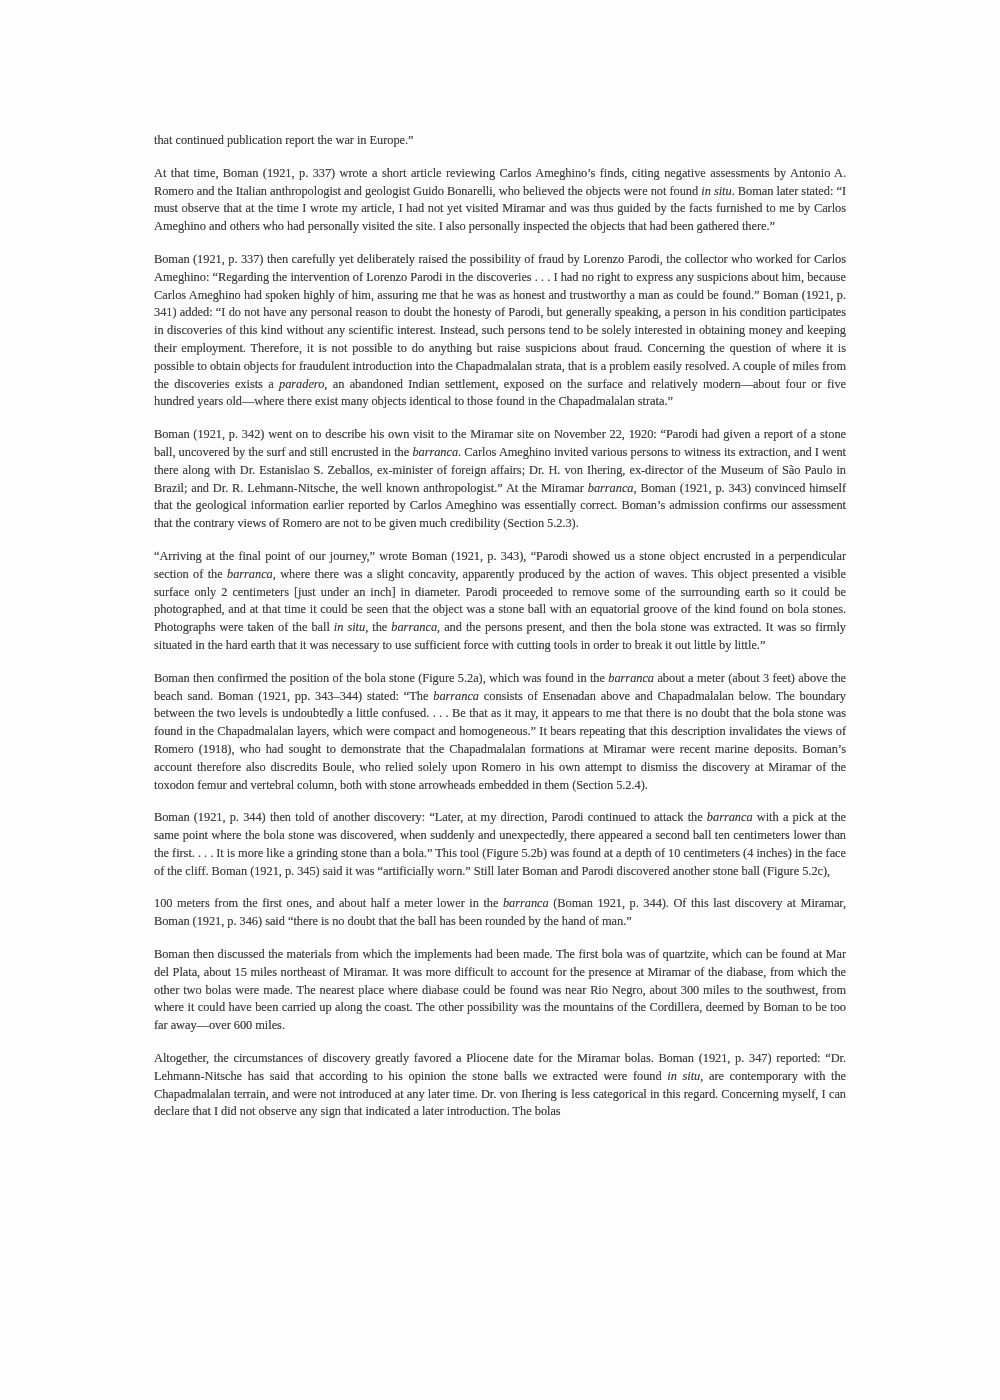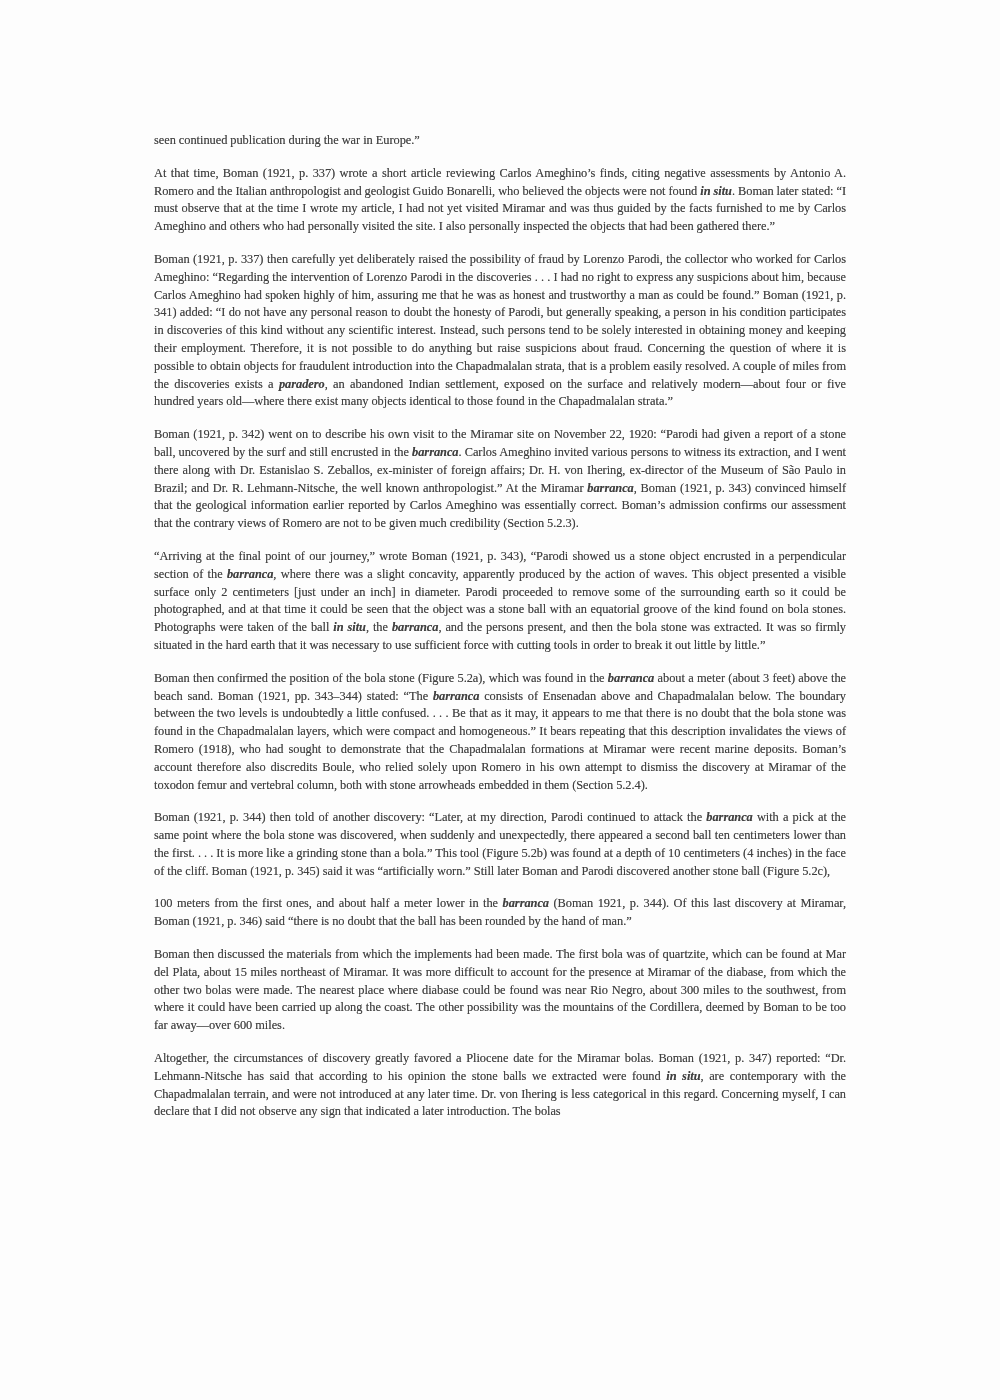--- a/index.html
+++ b/index.html
@@ -24,28 +24,27 @@
     margin: 0 0 15px 0;
     font-size: 12.4px;
     line-height: 17.8px;
     text-align: justify;
     color: #414141;
     text-shadow: 0 0 0.4px rgba(65,65,65,0.55);
     letter-spacing: -0.05px;
   }
   .para em {
     font-style: italic;
-    font-weight: bold;
   }
 </style>
 </head>
 <body style="background: rgb(253, 253, 253);">
 
 <div class="document-body">
-    <p class="para" style="color: rgb(65, 65, 65);"><span>seen continued publication during the war in Europe.”</span></p>
+    <p class="para" style="color: rgb(65, 65, 65);"><span>that continued publication report the war in Europe.”</span></p>
     <p class="para" style="color: rgb(65, 65, 65);"><span>At that time, Boman (1921, p. 337) wrote a short article reviewing Carlos Ameghino’s finds, citing negative assessments by Antonio A. Romero and the Italian anthropologist and geologist Guido Bonarelli, who believed the objects were not found </span><em>in situ</em><span>. Boman later stated: “I must observe that at the time I wrote my article, I had not yet visited Miramar and was thus guided by the facts furnished to me by Carlos Ameghino and others who had personally visited the site. I also personally inspected the objects that had been gathered there.”</span></p>
     <p class="para" style="color: rgb(65, 65, 65);"><span>Boman (1921, p. 337) then carefully yet deliberately raised the possibility of fraud by Lorenzo Parodi, the collector who worked for Carlos Ameghino: “Regarding the intervention of Lorenzo Parodi in the discoveries . . . I had no right to express any suspicions about him, because Carlos Ameghino had spoken highly of him, assuring me that he was as honest and trustworthy a man as could be found.” Boman (1921, p. 341) added: “I do not have any personal reason to doubt the honesty of Parodi, but generally speaking, a person in his condition participates in discoveries of this kind without any scientific interest. Instead, such persons tend to be solely interested in obtaining money and keeping their employment. Therefore, it is not possible to do anything but raise suspicions about fraud. Concerning the question of where it is possible to obtain objects for fraudulent introduction into the Chapadmalalan strata, that is a problem easily resolved. A couple of miles from the discoveries exists a </span><em>paradero</em><span>, an abandoned Indian settlement, exposed on the surface and relatively modern—about four or five hundred years old—where there exist many objects identical to those found in the Chapadmalalan strata.”</span></p>
     <p class="para" style="color: rgb(65, 65, 65);"><span>Boman (1921, p. 342) went on to describe his own visit to the Miramar site on November 22, 1920: “Parodi had given a report of a stone ball, uncovered by the surf and still encrusted in the </span><em>barranca</em><span>. Carlos Ameghino invited various persons to witness its extraction, and I went there along with Dr. Estanislao S. Zeballos, ex-minister of foreign affairs; Dr. H. von Ihering, ex-director of the Museum of São Paulo in Brazil; and Dr. R. Lehmann-Nitsche, the well known anthropologist.” At the Miramar </span><em>barranca</em><span>, Boman (1921, p. 343) convinced himself that the geological information earlier reported by Carlos Ameghino was essentially correct. Boman’s admission confirms our assessment that the contrary views of Romero are not to be given much credibility (Section 5.2.3).</span></p>
     <p class="para" style="color: rgb(65, 65, 65);"><span>“Arriving at the final point of our journey,” wrote Boman (1921, p. 343), “Parodi showed us a stone object encrusted in a perpendicular section of the </span><em>barranca</em><span>, where there was a slight concavity, apparently produced by the action of waves. This object presented a visible surface only 2 centimeters [just under an inch] in diameter. Parodi proceeded to remove some of the surrounding earth so it could be photographed, and at that time it could be seen that the object was a stone ball with an equatorial groove of the kind found on bola stones. Photographs were taken of the ball </span><em>in situ</em><span>, the </span><em>barranca</em><span>, and the persons present, and then the bola stone was extracted. It was so firmly situated in the hard earth that it was necessary to use sufficient force with cutting tools in order to break it out little by little.”</span></p>
     <p class="para" style="color: rgb(65, 65, 65);"><span>Boman then confirmed the position of the bola stone (Figure 5.2a), which was found in the </span><em>barranca</em><span> about a meter (about 3 feet) above the beach sand. Boman (1921, pp. 343–344) stated: “The </span><em>barranca</em><span> consists of Ensenadan above and Chapadmalalan below. The boundary between the two levels is undoubtedly a little confused. . . . Be that as it may, it appears to me that there is no doubt that the bola stone was found in the Chapadmalalan layers, which were compact and homogeneous.” It bears repeating that this description invalidates the views of Romero (1918), who had sought to demonstrate that the Chapadmalalan formations at Miramar were recent marine deposits. Boman’s account therefore also discredits Boule, who relied solely upon Romero in his own attempt to dismiss the discovery at Miramar of the toxodon femur and vertebral column, both with stone arrowheads embedded in them (Section 5.2.4).</span></p>
     <p class="para" style="color: rgb(65, 65, 65);"><span>Boman (1921, p. 344) then told of another discovery: “Later, at my direction, Parodi continued to attack the </span><em>barranca</em><span> with a pick at the same point where the bola stone was discovered, when suddenly and unexpectedly, there appeared a second ball ten centimeters lower than the first. . . . It is more like a grinding stone than a bola.” This tool (Figure 5.2b) was found at a depth of 10 centimeters (4 inches) in the face of the cliff. Boman (1921, p. 345) said it was “artificially worn.” Still later Boman and Parodi discovered another stone ball (Figure 5.2c),</span></p>
     <p class="para" style="color: rgb(65, 65, 65);"><span>100 meters from the first ones, and about half a meter lower in the </span><em>barranca</em><span> (Boman 1921, p. 344). Of this last discovery at Miramar, Boman (1921, p. 346) said “there is no doubt that the ball has been rounded by the hand of man.”</span></p>
     <p class="para" style="color: rgb(65, 65, 65);"><span>Boman then discussed the materials from which the implements had been made. The first bola was of quartzite, which can be found at Mar del Plata, about 15 miles northeast of Miramar. It was more difficult to account for the presence at Miramar of the diabase, from which the other two bolas were made. The nearest place where diabase could be found was near Rio Negro, about 300 miles to the southwest, from where it could have been carried up along the coast. The other possibility was the mountains of the Cordillera, deemed by Boman to be too far away—over 600 miles.</span></p>
     <p class="para" style="color: rgb(65, 65, 65);"><span>Altogether, the circumstances of discovery greatly favored a Pliocene date for the Miramar bolas. Boman (1921, p. 347) reported: “Dr. Lehmann-Nitsche has said that according to his opinion the stone balls we extracted were found </span><em>in situ</em><span>, are contemporary with the Chapadmalalan terrain, and were not introduced at any later time. Dr. von Ihering is less categorical in this regard. Concerning myself, I can declare that I did not observe any sign that indicated a later introduction. The bolas</span></p>
   </div>

